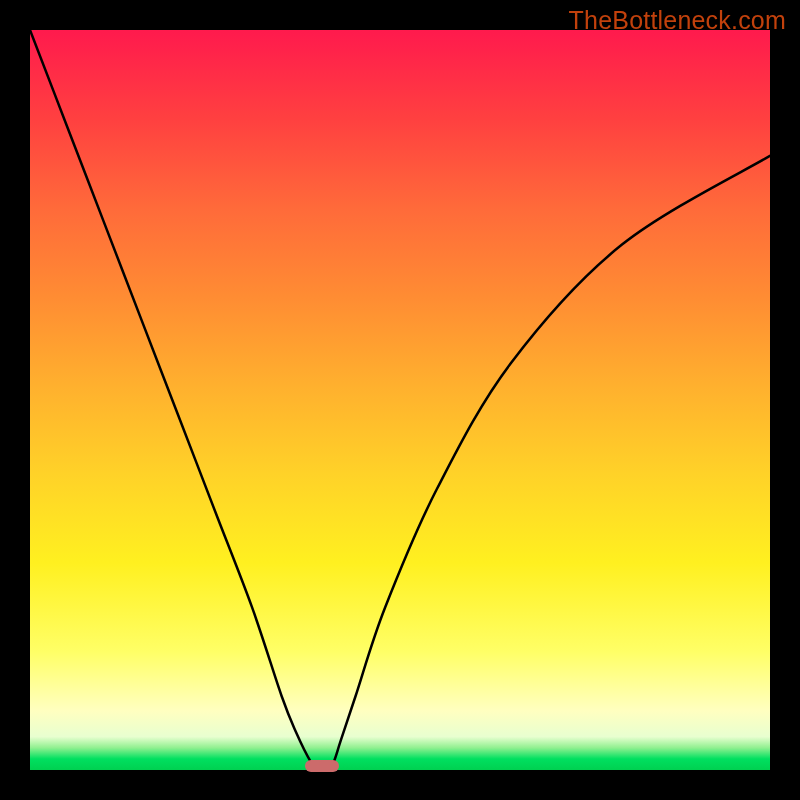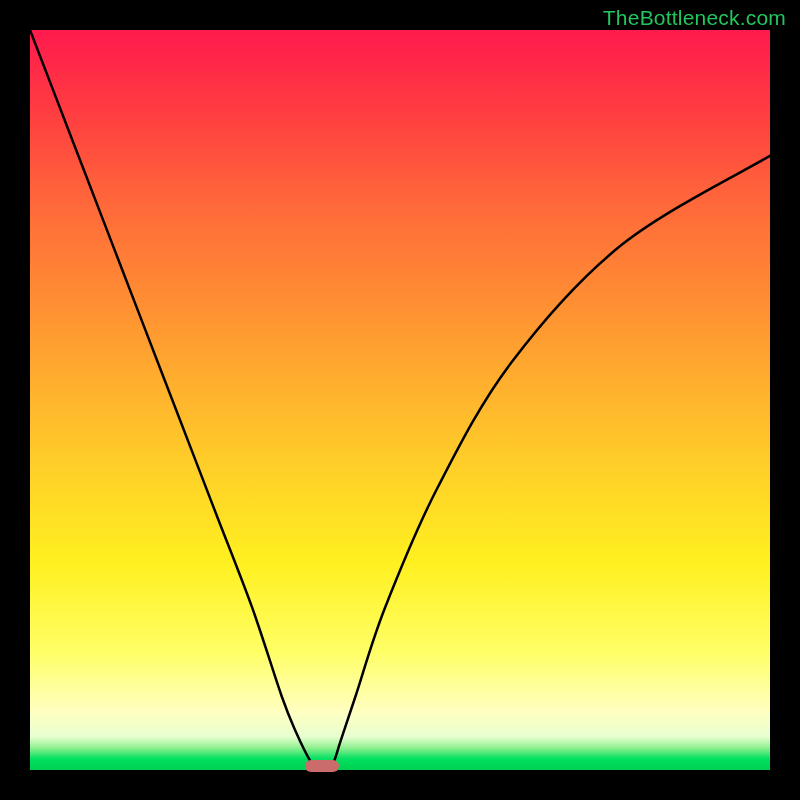--- a/index.html
+++ b/index.html
@@ -30,22 +30,22 @@
       #e8ffd0 95.5%,
       #90f090 97%,
       #00e060 98.5%,
       #00d050 100%
     );
   }
   .watermark {
     position: absolute;
     top: 6px;
     right: 14px;
-    color: #22c55e;
-    font-size: 21px;
+    color: #c2410c;
+    font-size: 25px;
     font-weight: 500;
     letter-spacing: 0.2px;
     z-index: 5;
   }
   svg.curve {
     position: absolute;
     left: 0;
     top: 0;
     width: 740px;
     height: 740px;

